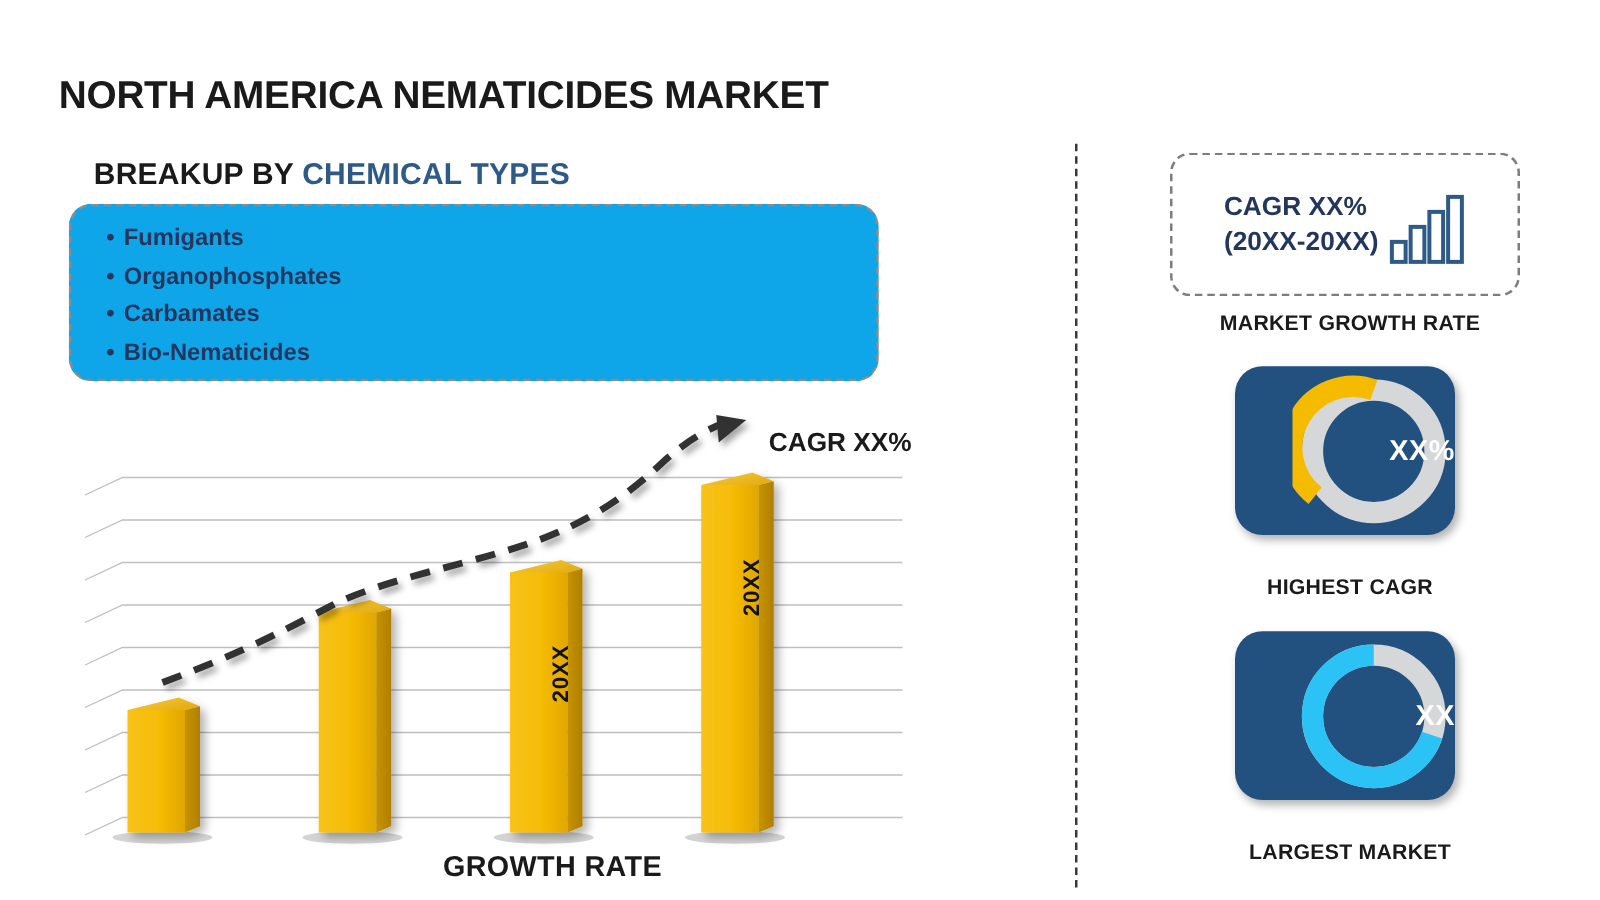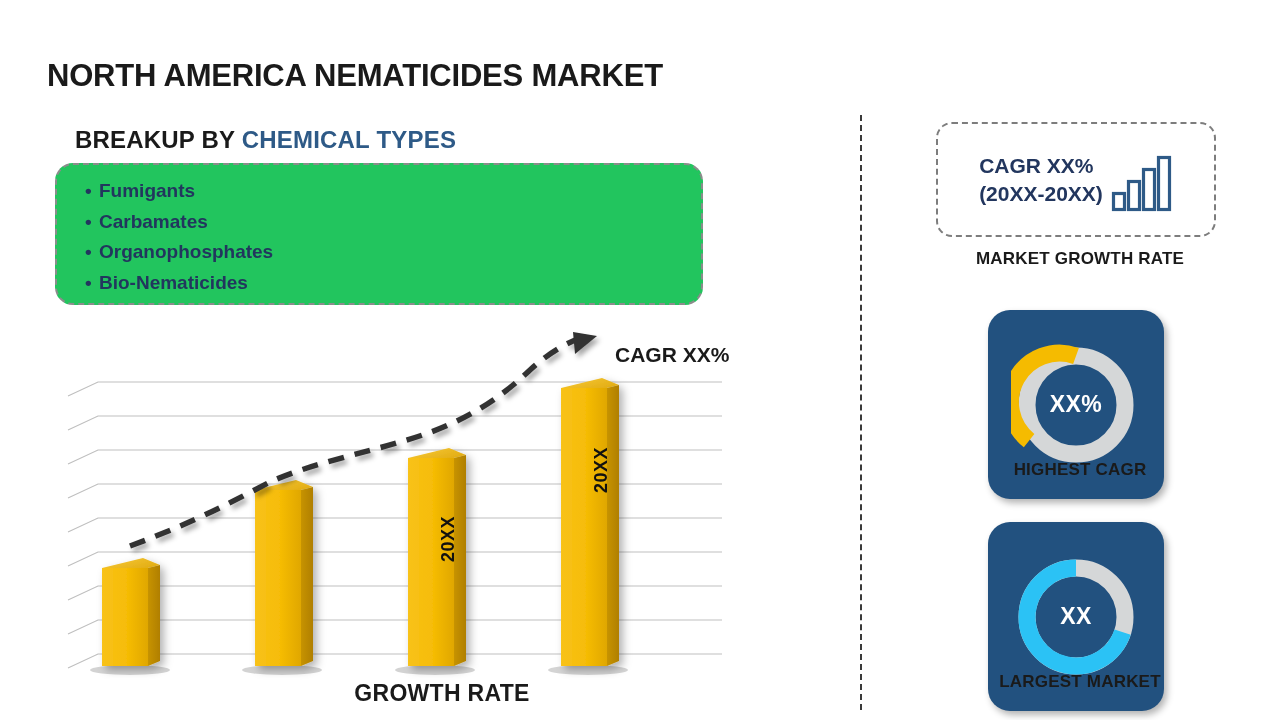--- a/index.html
+++ b/index.html
@@ -78,21 +78,21 @@
   
   #segment-box {
     position: absolute;
     left: 55px;
     top: 163px;
     width: 648px;
     height: 142px;
     border: 2px dashed #8c8c8c;
     border-radius: 18px;
     box-sizing: border-box;
-    background: #22c55e;
+    background: #0ea5e9;
   }
   #segment-list {
     margin: 0;
     padding: 11px 0 0 28px;
     list-style: none;
   }
   #segment-list li {
     font-size: 19px;
     font-weight: bold;
     color: #22365E;
@@ -197,29 +197,28 @@
     text-align: center;
     font-size: 17px;
     font-weight: bold;
     color: #1a1a1a;
     letter-spacing: 0.2px;
   }
 
   .stat-tile {
     position: absolute;
     width: 176px;
-    height: 189px;
+    height: 135px;
     left: 88px;
     background: #22517F;
     border-radius: 22px;
     box-shadow: 3px 4px 7px rgba(0,0,0,0.30);
     display: flex;
     align-items: center;
-    justify-content: center;
-    margin-top: 17px;
+    justify-content: flex-end;
   }
   .donut-value {
     position: absolute;
     font-size: 23px;
     font-weight: bold;
     color: #ffffff;
     letter-spacing: 0.5px;
   }
 </style>
 </head>
@@ -234,24 +233,24 @@
     <span class="lead">BREAKUP BY</span>
     <span class="accent">CHEMICAL TYPES</span>
   </div>
 
   <div id="segment-box">
     <ul id="segment-list">
       <li>
         <span class="bullet">•</span><span>Fumigants</span>
       </li>
       <li>
-        <span class="bullet">•</span><span>Carbamates</span>
+        <span class="bullet">•</span><span>Organophosphates</span>
       </li>
       <li>
-        <span class="bullet">•</span><span>Organophosphates</span>
+        <span class="bullet">•</span><span>Carbamates</span>
       </li>
       <li>
         <span class="bullet">•</span><span>Bio-Nematicides</span>
       </li>
     </ul>
   </div>
 
   <div id="chart">
     <svg id="chart-svg" width="690" height="380" viewBox="0 0 690 380">
       <defs>

